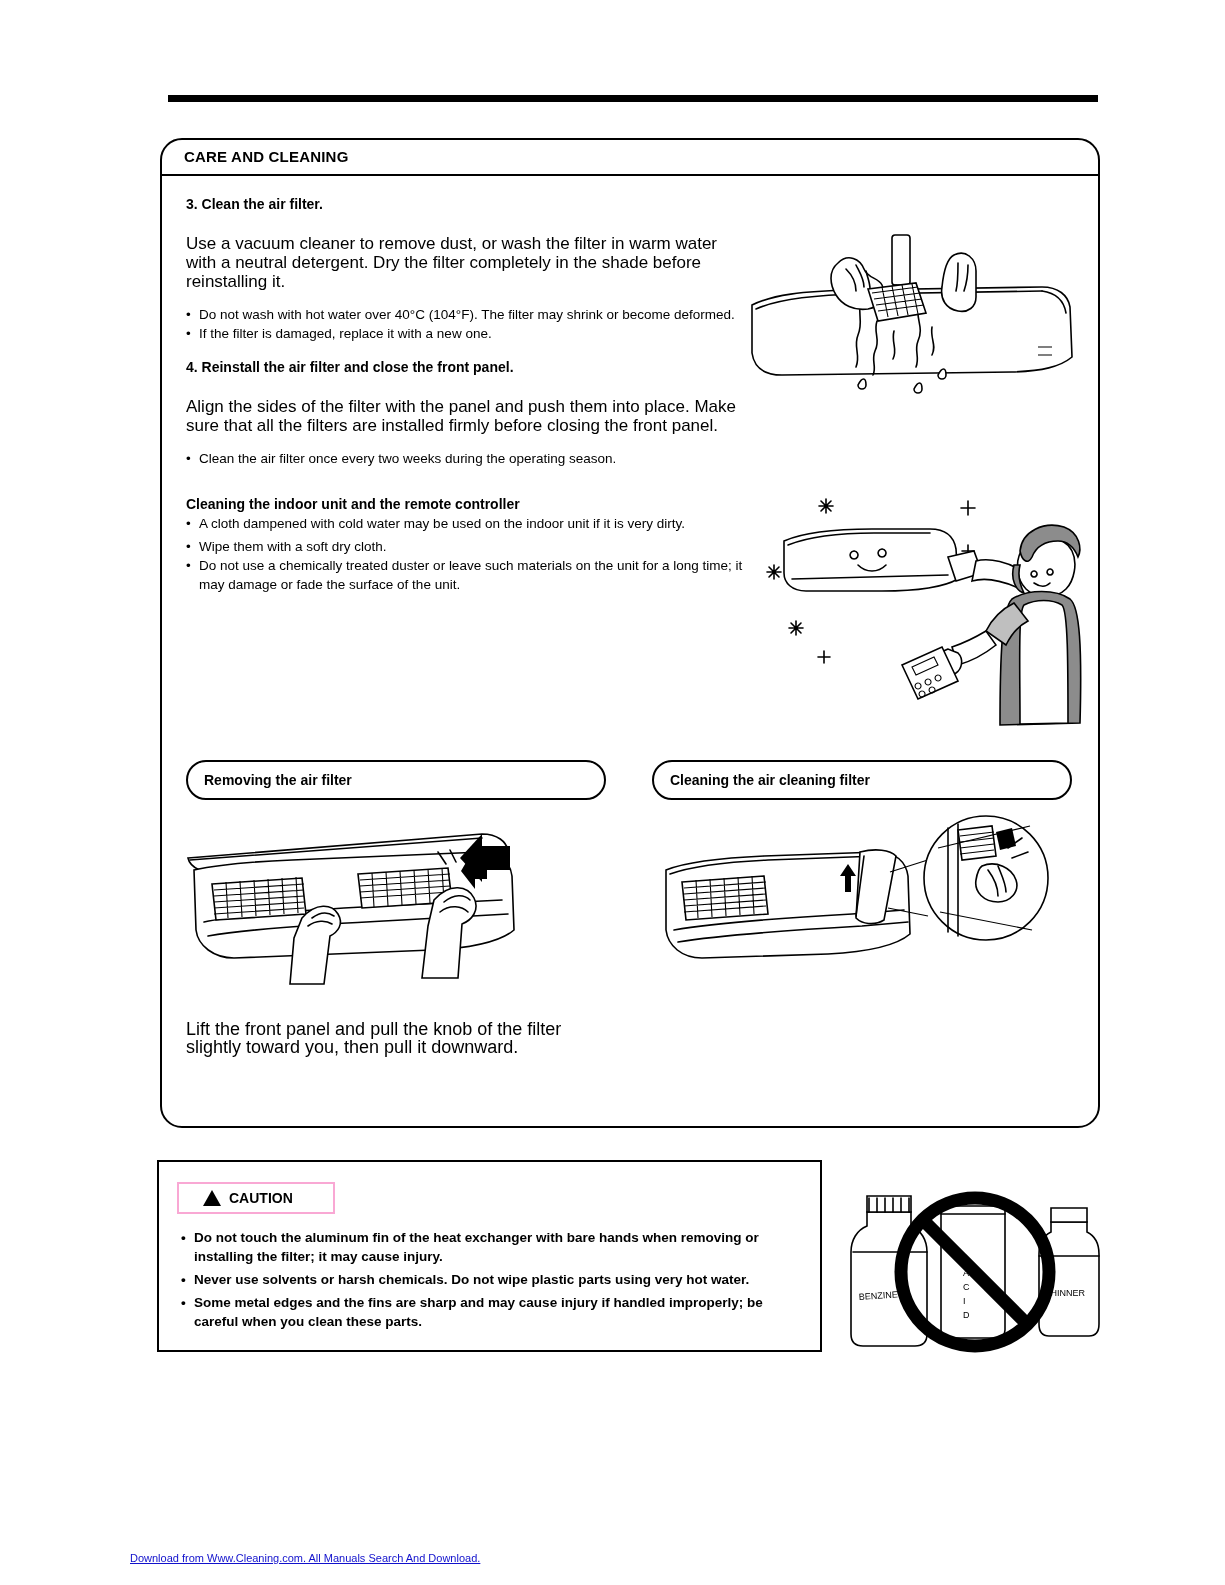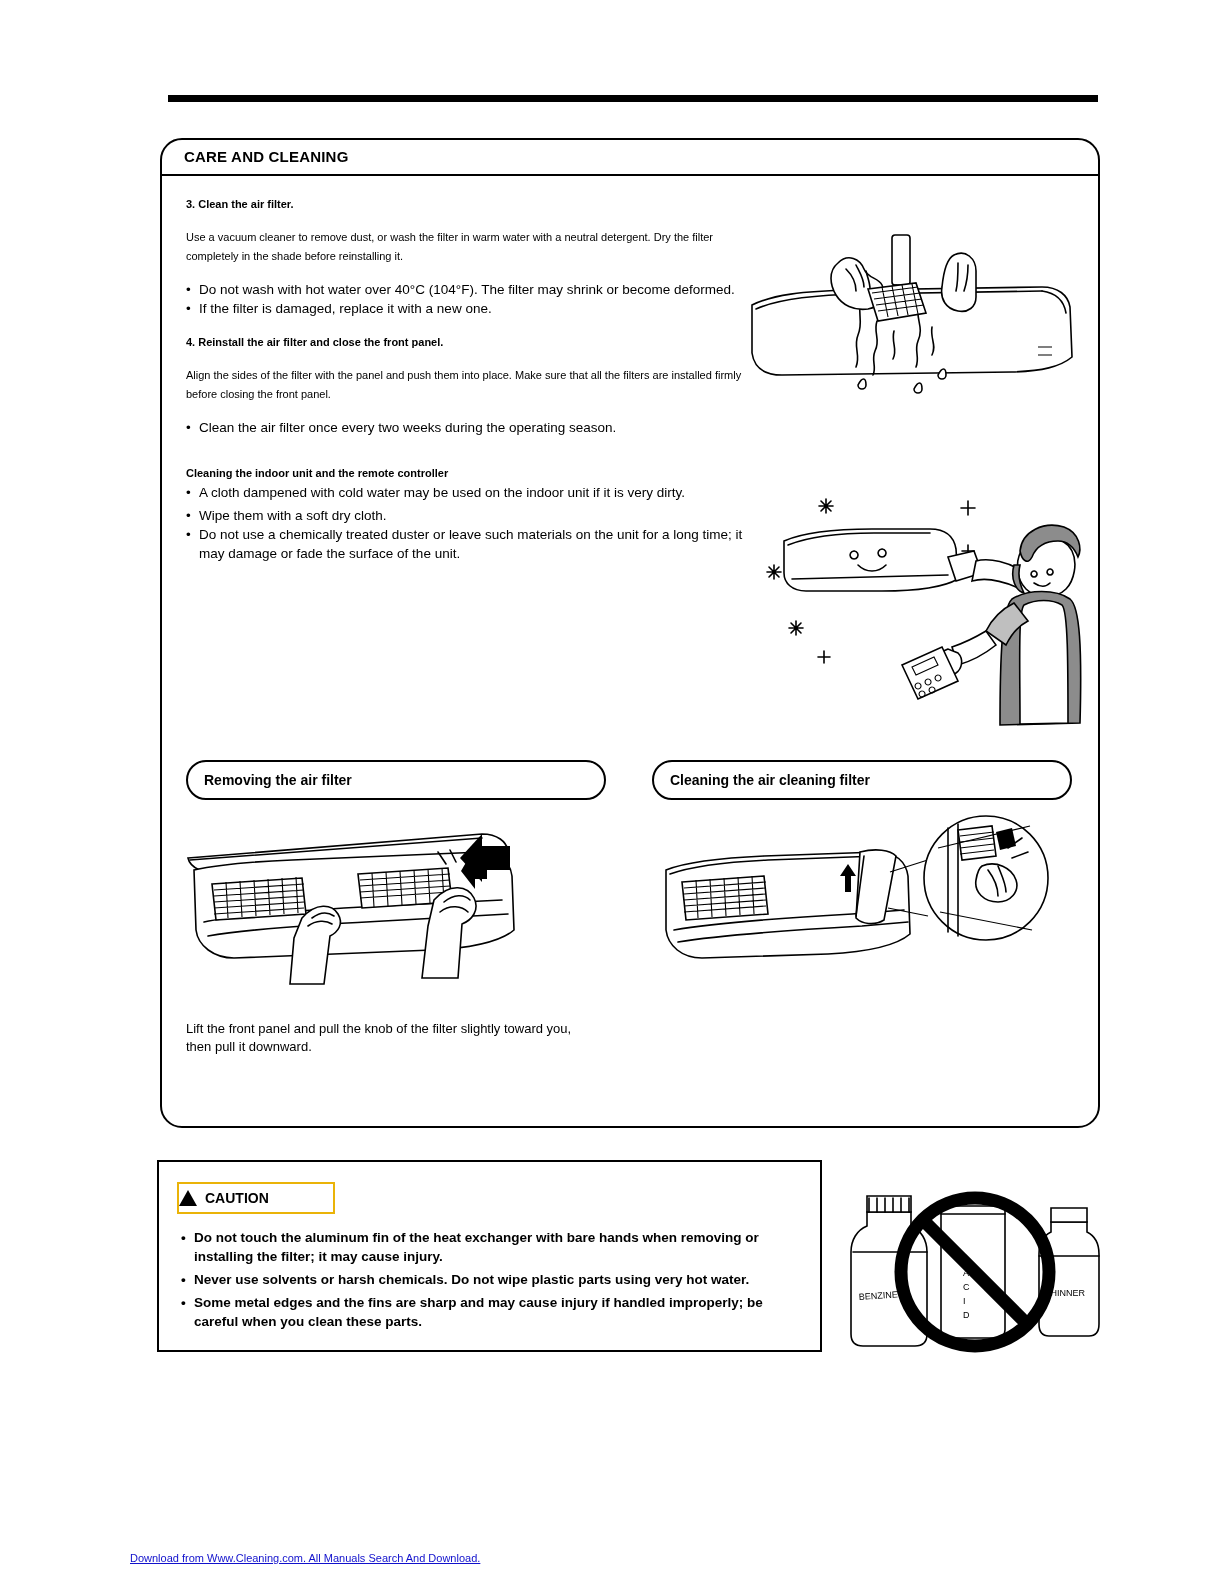--- a/index.html
+++ b/index.html
@@ -65,28 +65,28 @@
   .text-col {
     position: absolute;
     left: 24px;
     top: 54px;
     width: 560px;
   }
   .step {
     margin-bottom: 14px;
   }
   .step-head {
-    font-size: 11px;
+    font-size: 14px;
     line-height: 20px;
     font-weight: bold;
   }
   .step-body {
-    font-size: 11px;
+    font-size: 17px;
     line-height: 19px;
-    margin-top: 14px;
+    margin-top: 20px;
   }
   .bullet-line {
     font-size: 13.5px;
     line-height: 19px;
     padding-left: 13px;
     position: relative;
   }
   .bullet-line:before {
     content: "\2022";
     position: absolute;
@@ -113,46 +113,46 @@
     width: 420px;
   }
   .capsule.right {
     left: 490px;
     top: 620px;
     width: 420px;
   }
 
   .sub-cap-text {
     position: absolute;
-    font-size: 13px;
+    font-size: 18px;
     line-height: 18px;
   }
 
   
   .caution-box {
     position: absolute;
     left: 157px;
     top: 1160px;
     width: 665px;
     height: 192px;
     border: 2px solid #000;
     box-sizing: border-box;
   }
   .caution-label {
     position: absolute;
     left: 18px;
     top: 20px;
     width: 158px;
     height: 32px;
-    border: 2px solid #eab308;
+    border: 2px solid #f9a8d4;
     box-sizing: border-box;
     display: flex;
     align-items: center;
     gap: 8px;
-    padding-left: 0;
+    padding-left: 24px;
     font-size: 14px;
     font-weight: bold;
   }
   .tri {
     width: 0;
     height: 0;
     border-left: 9px solid transparent;
     border-right: 9px solid transparent;
     border-bottom: 16px solid #000;
     display: inline-block;

